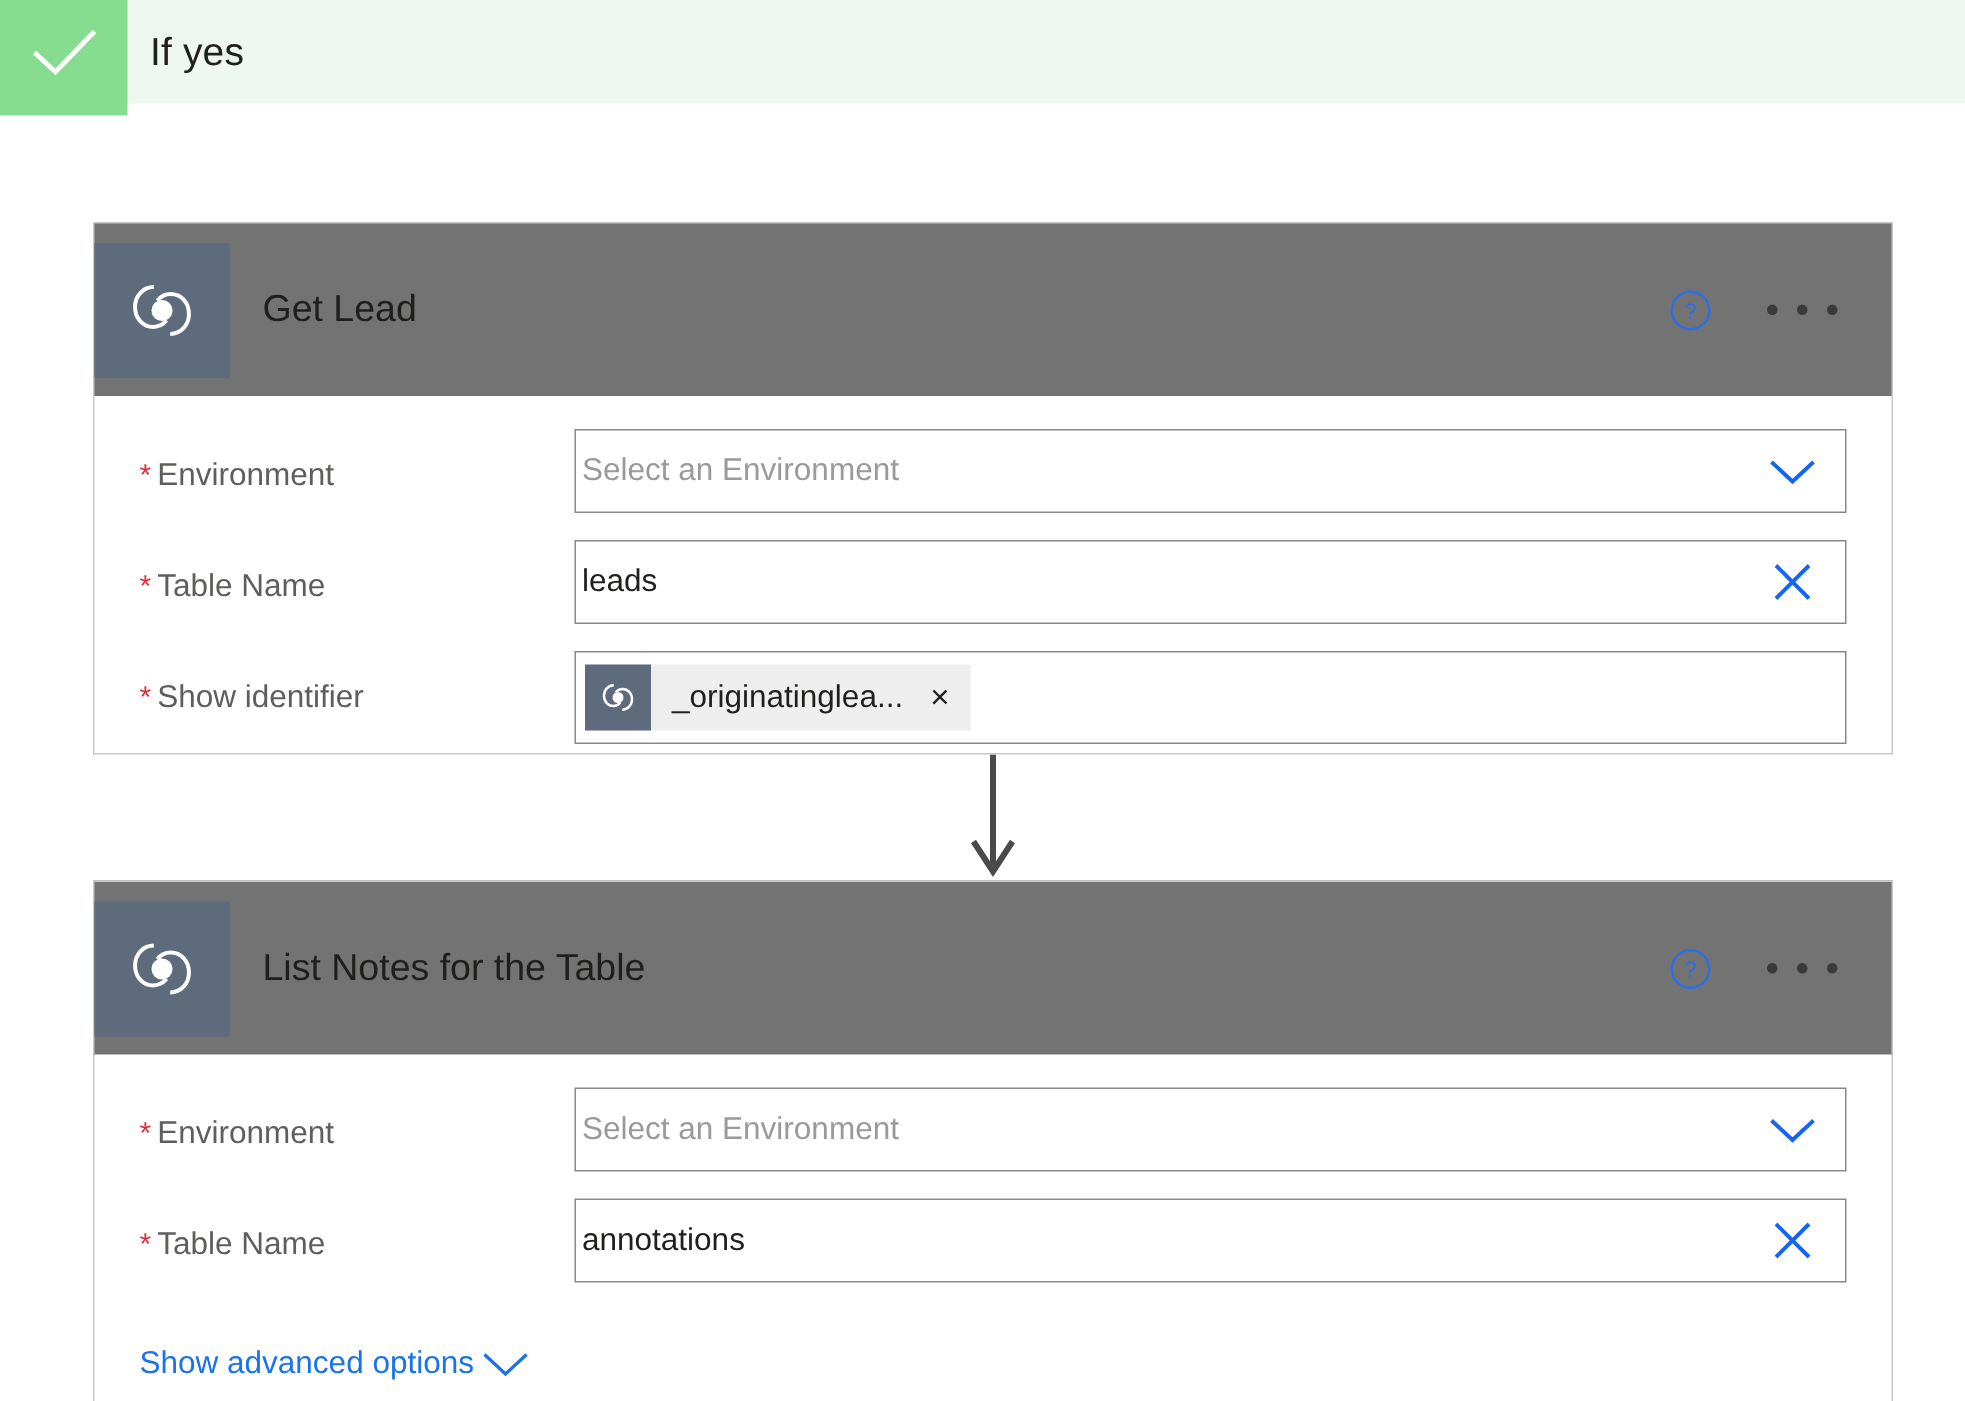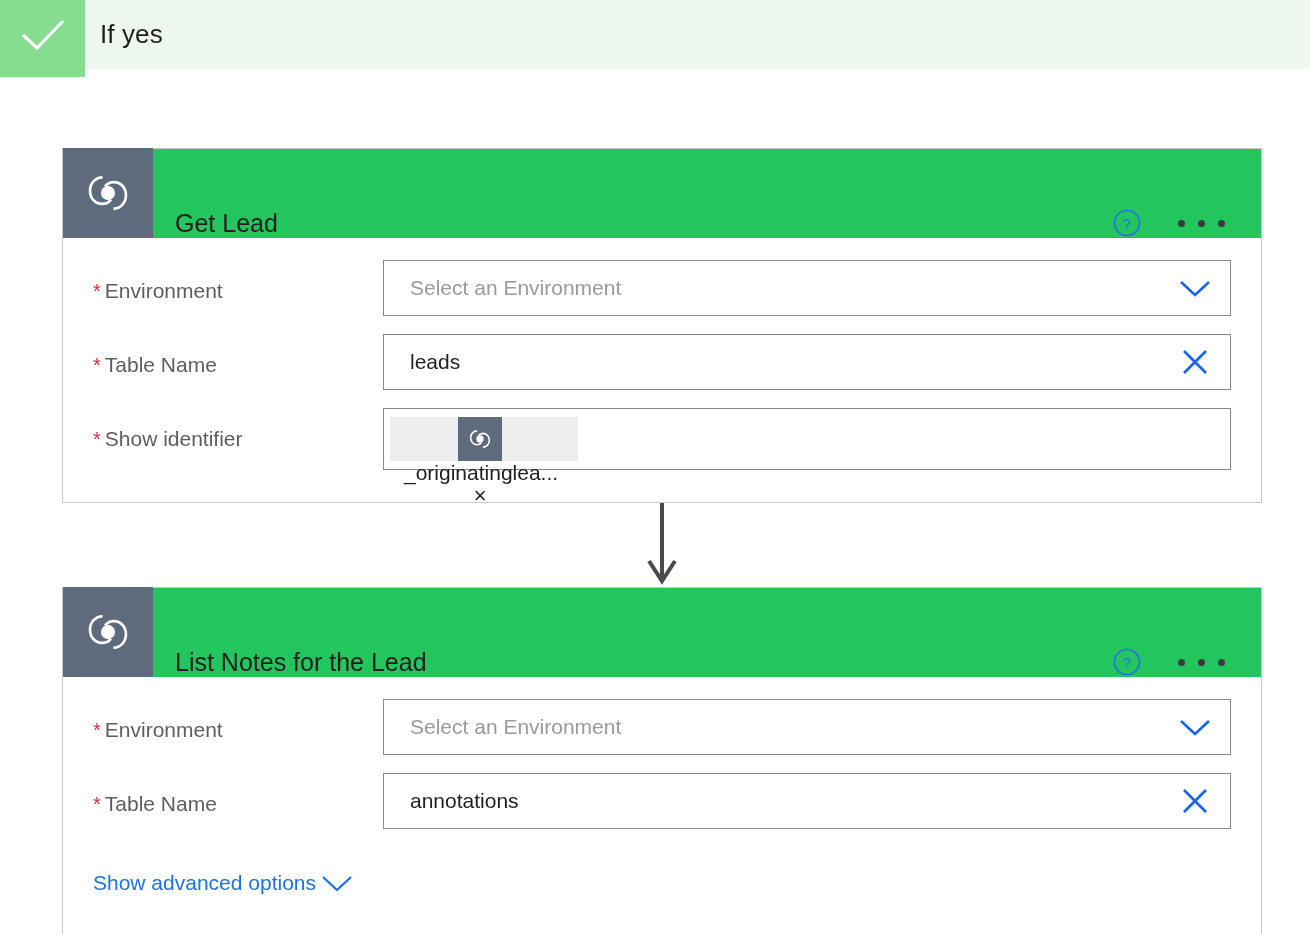--- a/index.html
+++ b/index.html
@@ -44,24 +44,24 @@
     left: 62px;
     width: 1200px;
     background: #ffffff;
     border: 1px solid #c8c8c8;
     border-top: none;
   }
   #card-get-lead { top: 149px; height: 354px; }
   #card-list-notes { top: 588px; height: 350px; }
 
   .card-header {
-    height: 90px;
-    background: #22c55e;
-    display: flex;
-    align-items: flex-end;
+    height: 116px;
+    background: #737373;
+    display: flex;
+    align-items: center;
     margin: -1px -1px 0 -1px;
     border-top: 1px solid #c8c8c8;
     border-left: 1px solid #c8c8c8;
     border-right: 1px solid #c8c8c8;
   }
   .card-icon-box {
     width: 90px; height: 90px;
     flex: 0 0 90px;
     background: #5d6b7c;
     display: flex;
@@ -116,21 +116,21 @@
   .field-control {
     flex: 1 1 auto;
     position: relative;
   }
   .input-box {
     height: 56px;
     border: 1px solid #8a8886;
     background: #ffffff;
     display: flex;
     align-items: center;
-    padding: 0 12px 0 26px;
+    padding: 0 12px 0 4px;
     font-size: 21px;
     color: #201f1e;
   }
   .input-value { flex: 1 1 auto; white-space: nowrap; }
   .input-value.placeholder { color: #9a9a9a; }
 
   .icon-btn {
     width: 46px; height: 46px;
     flex: 0 0 46px;
     display: flex;
@@ -147,21 +147,20 @@
     display: flex;
     align-items: center;
     padding: 0 6px 0 6px;
   }
   .token {
     display: flex;
     align-items: center;
     height: 44px;
     background: #eeeeee;
     padding-right: 8px;
-    flex-direction: column;
   }
   .token-icon {
     width: 44px; height: 44px;
     flex: 0 0 44px;
     background: #5d6b7c;
     display: flex;
     align-items: center;
     justify-content: center;
   }
   .token-label {
@@ -308,21 +307,21 @@
   <div class="card-header">
     <div class="card-icon-box">
       <svg width="50" height="50" viewBox="0 0 64 64">
         <g fill="none" stroke="#ffffff" stroke-width="3.4">
           <path d="M25 12c-9 0-16 7.4-16 17 0 10 7 17 15.5 17 4.6 0 8.6-2 11.4-5.6"></path>
           <path d="M39 52c9 0 16-7.4 16-17 0-10-7-17-15.5-17-4.6 0-8.6 2-11.4 5.6"></path>
         </g>
         <circle cx="32" cy="32" r="9" fill="#ffffff"></circle>
       </svg>
     </div>
-    <div class="card-title">List Notes for the Lead</div>
+    <div class="card-title">List Notes for the Table</div>
     <div class="header-actions">
       <svg class="help-icon" width="30" height="30" viewBox="0 0 24 24">
         <circle cx="12" cy="12" r="10" fill="none" stroke="#2b6fe8" stroke-width="1.3"></circle>
         <text x="12" y="16.5" font-size="12" font-family="Liberation Sans, sans-serif" fill="#2b6fe8" text-anchor="middle">?</text>
       </svg>
       <div class="ellipsis">
         <i></i>
         <i></i>
         <i></i>
       </div>

